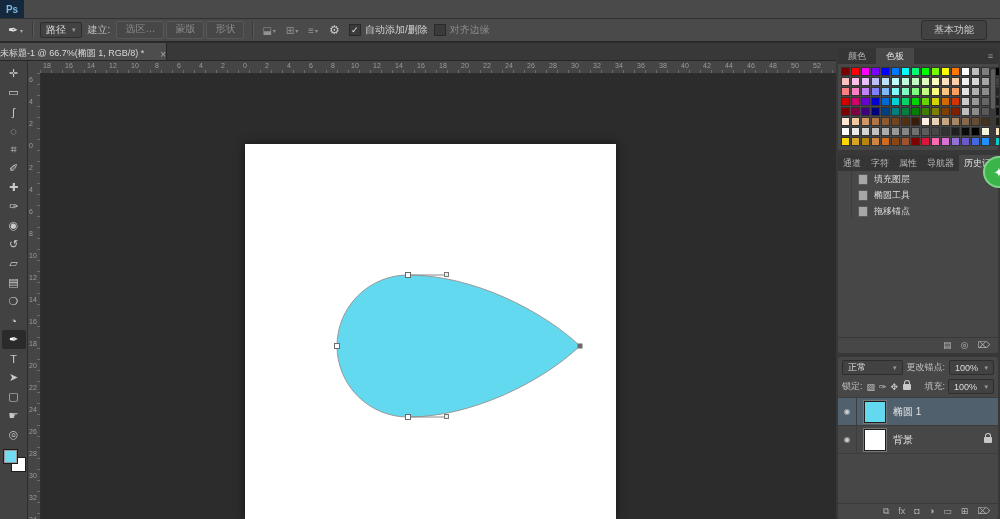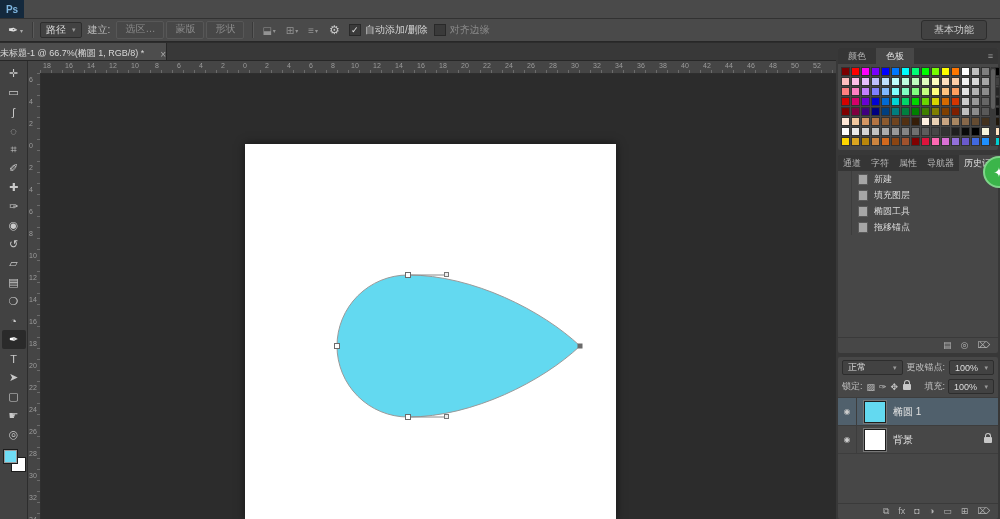--- a/index.html
+++ b/index.html
@@ -435,25 +435,20 @@
         <span class="dock-tab">属性</span>
         <span class="dock-tab">导航器</span>
         <span class="dock-tab active">历史记录</span>
       </div>
 
     <div class="panel" id="history-panel">
       <div id="history-items">
           <div class="hist-row">
             <span class="gut"></span>
             <span class="hist-ico"></span>
-            <span>新建</span>
-          </div>
-          <div class="hist-row">
-            <span class="gut"></span>
-            <span class="hist-ico"></span>
             <span>填充图层</span>
           </div>
           <div class="hist-row">
             <span class="gut"></span>
             <span class="hist-ico"></span>
             <span>椭圆工具</span>
           </div>
           <div class="hist-row">
             <span class="gut"></span>
             <span class="hist-ico"></span>

